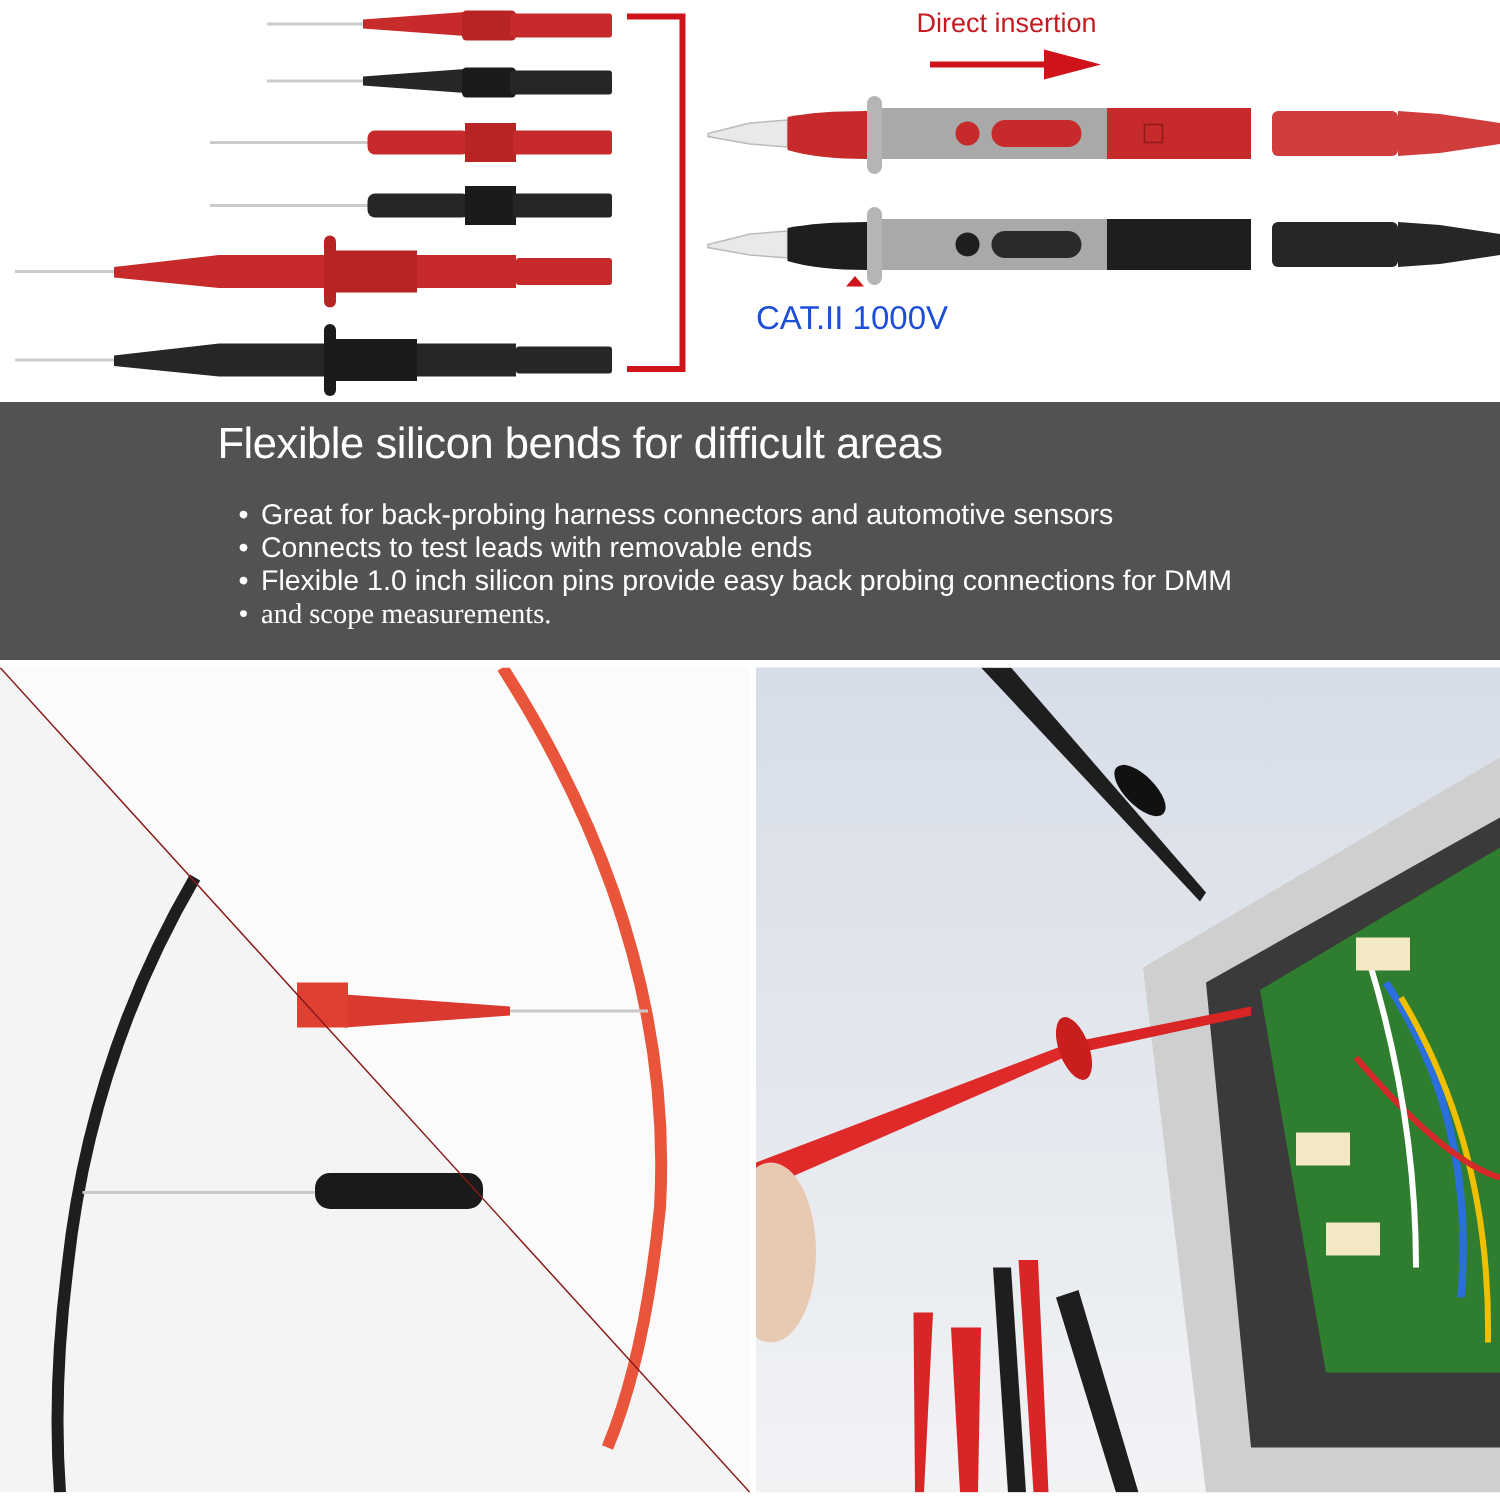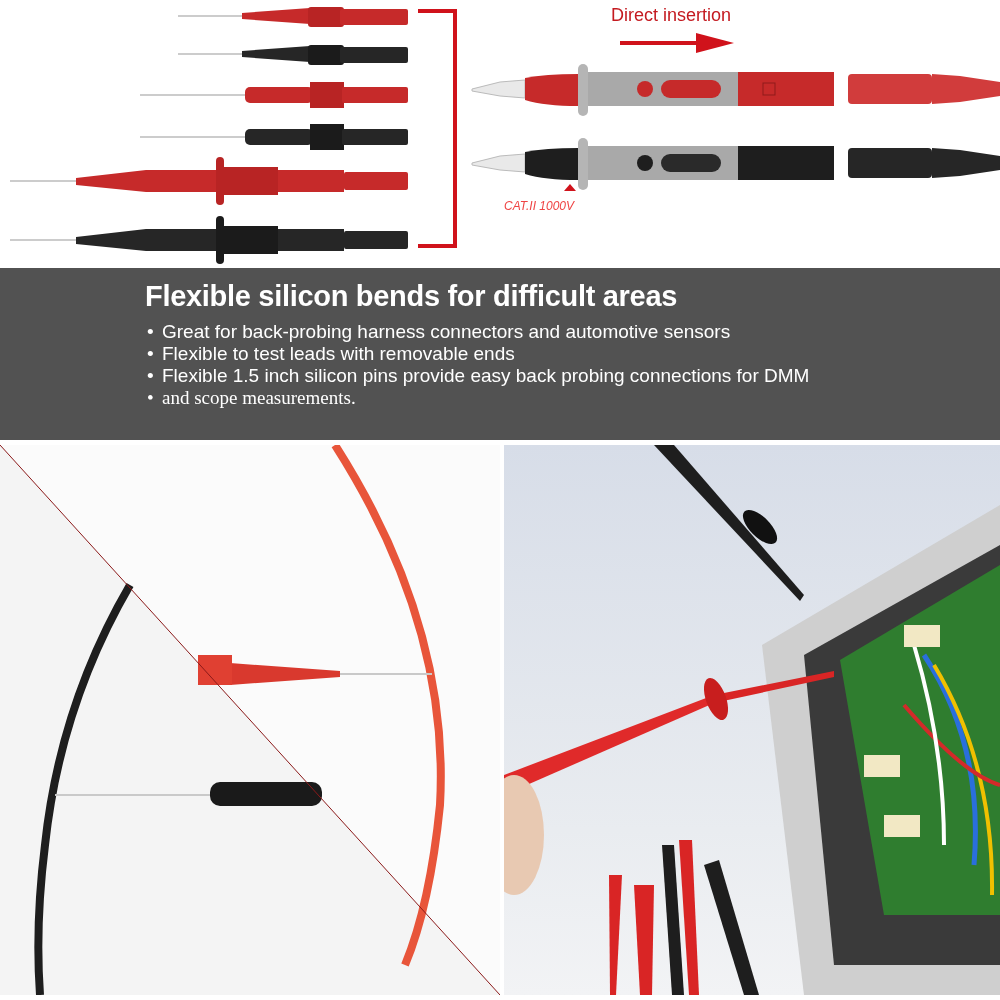--- a/index.html
+++ b/index.html
@@ -1,20 +1,20 @@
 <!DOCTYPE html>
 <html><head>
 <meta charset="utf-8">
 <style>
   html,body{margin:0;padding:0;background:#fff;}
   body{width:1000px;height:1000px;position:relative;overflow:hidden;font-family:"Liberation Sans","DejaVu Sans",sans-serif;}
   .top{position:absolute;left:0;top:0;width:1000px;height:268px;background:#fff;}
   .band{position:absolute;left:0;top:268px;width:1000px;height:172px;background:#525252;color:#fff;}
-  .band h1{position:absolute;left:145px;top:12px;margin:0;font-size:29px;font-weight:bold;letter-spacing:-0.3px;white-space:nowrap;}
-  .band ul{position:absolute;left:147px;top:53px;margin:0;padding:0;list-style:none;font-size:19px;line-height:22px;}
+  .band h1{position:absolute;left:145px;top:12px;margin:0;font-size:29px;font-weight:normal;letter-spacing:-0.3px;white-space:nowrap;}
+  .band ul{position:absolute;left:147px;top:53px;margin:12px;padding:0;list-style:none;font-size:19px;line-height:22px;}
   .band li{position:relative;padding-left:15px;white-space:nowrap;}
   .band li::before{content:"\2022";position:absolute;left:0;top:0;}
   .photo-left{position:absolute;left:0;top:445px;width:500px;height:550px;background:#fafafa;overflow:hidden;}
   .photo-right{position:absolute;left:504px;top:445px;width:496px;height:550px;background:linear-gradient(180deg,#d7dde8 0%,#e9ecf0 70%,#f2f3f5 100%);overflow:hidden;}
   svg{display:block;}
 </style>
 </head>
 <body>
 
 <div class="top">
@@ -84,29 +84,29 @@
       <rect x="588" y="146" width="190" height="34" fill="#a9a9a9"></rect>
       <circle cx="645" cy="163" r="8" fill="#1e1e1e"></circle>
       <rect x="661" y="154" width="60" height="18" rx="9" fill="#2a2a2a"></rect>
       <rect x="738" y="146" width="96" height="34" fill="#1e1e1e"></rect>
       <rect x="848" y="148" width="84" height="30" rx="4" fill="#262626"></rect>
       <path d="M932 148 L960 150 L1000 156 L1000 170 L960 176 L932 178 Z" fill="#262626"></path>
     </g>
     <polygon points="564,191 570,184 576,191" fill="#d0121b"></polygon>
   </svg>
   <div style="position:absolute;left:611px;top:5px;font-size:18px;color:#c41a20;">Direct insertion</div>
-  <div style="position:absolute;left:504px;top:199px;font-size:12px;color:#ef4444;font-style:italic;">CAT.II 1000V</div>
+  <div style="position:absolute;left:504px;top:199px;font-size:22px;color:#1d4ed8;">CAT.II 1000V</div>
 </div>
 
 <div class="band">
   <h1>Flexible silicon bends for difficult areas</h1>
   <ul>
     <li>Great for back-probing harness connectors and automotive sensors</li>
-    <li>Flexible to test leads with removable ends</li>
-    <li>Flexible 1.5 inch silicon pins provide easy back probing connections for DMM</li>
+    <li>Connects to test leads with removable ends</li>
+    <li>Flexible 1.0 inch silicon pins provide easy back probing connections for DMM</li>
     <li style="padding-left:15px;font-family:Liberation Serif, serif;">and scope measurements.</li>
   </ul>
 </div>
 
 <div class="photo-left">
   <svg width="500" height="550" viewBox="0 0 500 550">
     <rect width="500" height="550" fill="#fbfbfb"></rect>
     <polygon points="0,0 500,550 0,550" fill="#f4f4f4"></polygon>
 
     <path d="M335 0 Q450 180 440 360 Q430 460 405 520" fill="none" stroke="#e8553a" stroke-width="8"></path>

